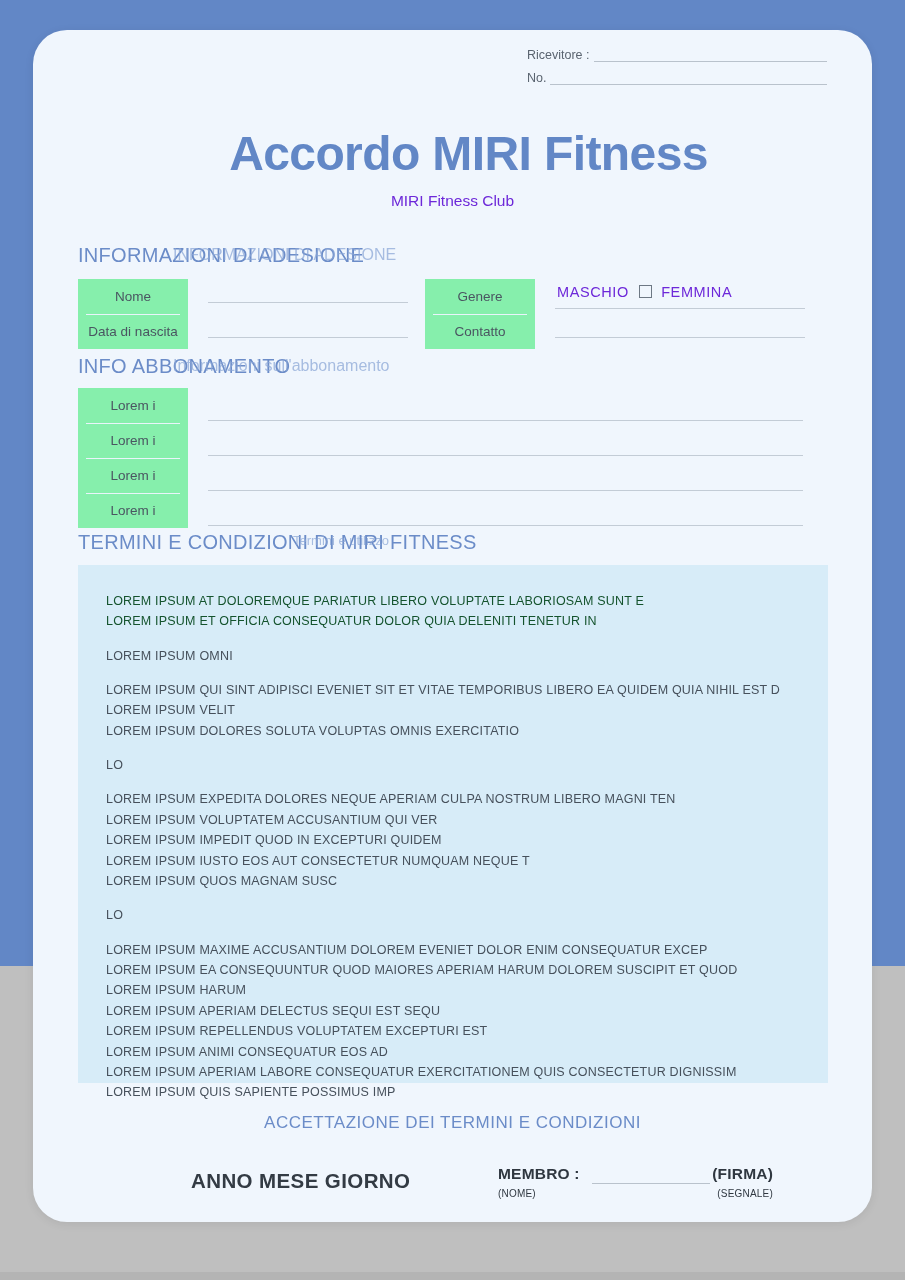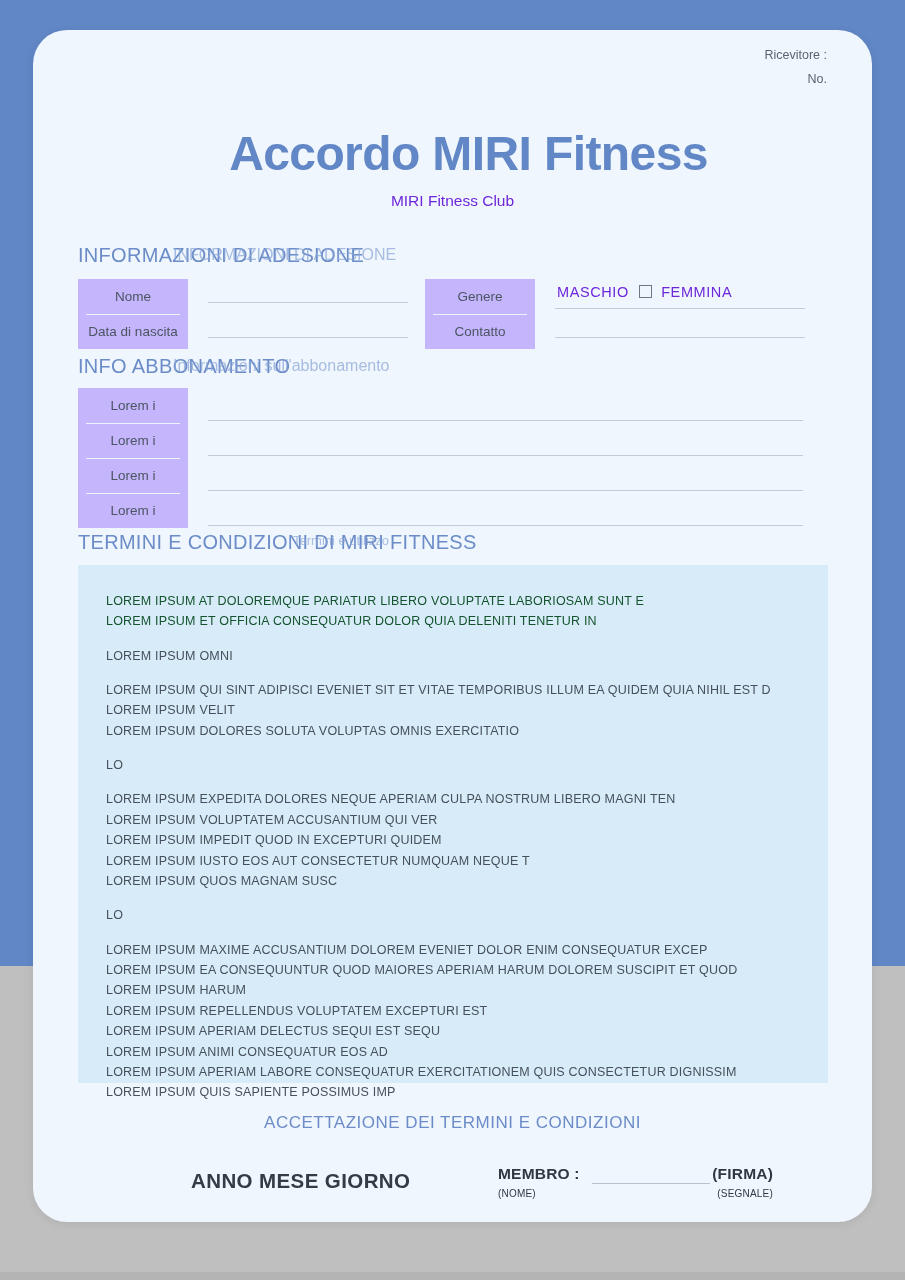--- a/index.html
+++ b/index.html
@@ -52,21 +52,20 @@
     position: absolute;
     right: 45px; top: 18px;
     width: 300px;
     font-size: 12.5px;
     color: #5a6470;
   }
   .receipt-row {
     display: flex;
     align-items: flex-end;
     margin-bottom: 9px;
-    flex-direction: column;
   }
   .receipt-row .lbl { white-space: nowrap; }
   .receipt-row .rule {
     flex: 1;
     border-bottom: 1px solid #b9c2cc;
     margin-left: 4px;
     height: 12px;
   }
 
   
@@ -108,21 +107,21 @@
     top: 2px;
     font-size: 16px;
     color: #8aa6d6;
     opacity: .72;
     white-space: nowrap;
   }
 
   
   .label-col {
     position: absolute;
-    background: #c4b5fd;
+    background: #86efac;
   }
   .label-cell {
     height: 35px;
     display: flex;
     align-items: center;
     justify-content: center;
     font-size: 13.5px;
     color: #4a5561;
     position: relative;
   }
@@ -315,21 +314,21 @@
 
       <div class="gap"></div>
 
       <div class="para">
         <div>LOREM IPSUM OMNI</div>
       </div>
 
       <div class="gap"></div>
 
       <div class="para">
-        <div>LOREM IPSUM QUI SINT ADIPISCI EVENIET SIT ET VITAE TEMPORIBUS ILLUM EA QUIDEM QUIA NIHIL EST D</div>
+        <div>LOREM IPSUM QUI SINT ADIPISCI EVENIET SIT ET VITAE TEMPORIBUS LIBERO EA QUIDEM QUIA NIHIL EST D</div>
         <div>LOREM IPSUM VELIT</div>
         <div>LOREM IPSUM DOLORES SOLUTA VOLUPTAS OMNIS EXERCITATIO</div>
       </div>
 
       <div class="gap"></div>
 
       <div class="para">
         <div>LO</div>
       </div>
 
@@ -348,22 +347,22 @@
       <div class="para">
         <div>LO</div>
       </div>
 
       <div class="gap"></div>
 
       <div class="para">
         <div>LOREM IPSUM MAXIME ACCUSANTIUM DOLOREM EVENIET DOLOR ENIM CONSEQUATUR EXCEP</div>
         <div>LOREM IPSUM EA CONSEQUUNTUR QUOD MAIORES APERIAM HARUM DOLOREM SUSCIPIT ET QUOD</div>
         <div>LOREM IPSUM HARUM</div>
+        <div>LOREM IPSUM APERIAM DELECTUS SEQUI EST SEQU</div>
         <div>LOREM IPSUM REPELLENDUS VOLUPTATEM EXCEPTURI EST</div>
-        <div>LOREM IPSUM APERIAM DELECTUS SEQUI EST SEQU</div>
         <div>LOREM IPSUM ANIMI CONSEQUATUR EOS AD</div>
         <div>LOREM IPSUM APERIAM LABORE CONSEQUATUR EXERCITATIONEM QUIS CONSECTETUR DIGNISSIM</div>
         <div>LOREM IPSUM QUIS SAPIENTE POSSIMUS IMP</div>
       </div>
     </div>
   </div>
 
   <div id="accept-head">ACCETTAZIONE DEI TERMINI E CONDIZIONI</div>
 
   <div id="date-line">ANNO MESE GIORNO</div>

